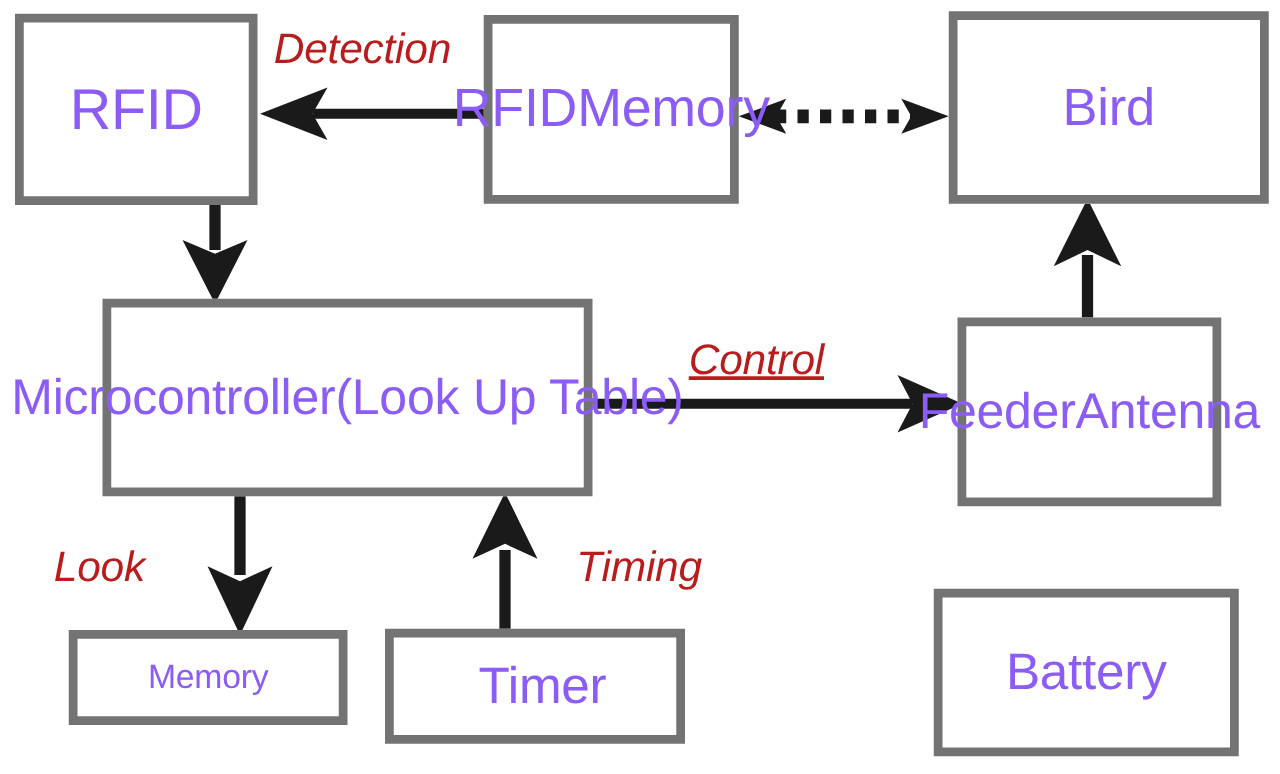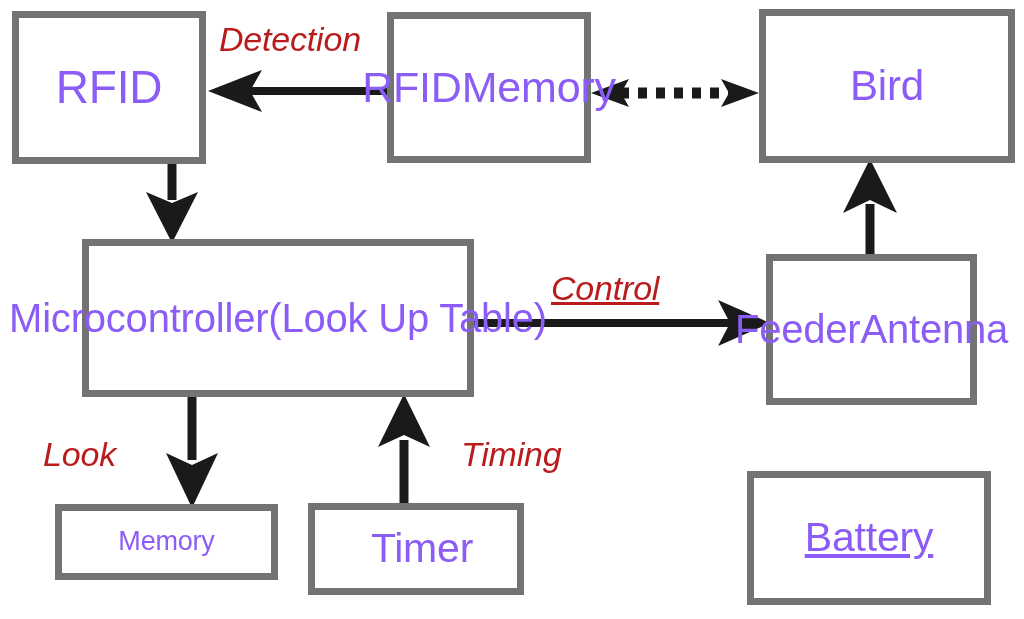--- a/index.html
+++ b/index.html
@@ -118,25 +118,25 @@
 
   <div class="node-box" style="left:766px; top:254px; width:211px; height:151px; font-size:40px;">
     <span class="node-line">Feeder</span>
     <span class="node-line">Antenna</span>
   </div>
 
   <div class="node-box" style="left:55px; top:504px; width:223px; height:76px; font-size:27px;">
     <span class="node-line">Memory</span>
   </div>
 
-  <div class="node-box" style="left:308px; top:503px; width:216px; height:92px; font-size:41px;padding-left:12px;">
+  <div class="node-box" style="left:308px; top:503px; width:240px; height:92px; font-size:41px;padding-left:12px;">
     <span class="node-line">Timer</span>
   </div>
 
-  <div class="node-box" style="left:747px; top:471px; width:244px; height:134px; font-size:41px;text-decoration:underline;">
+  <div class="node-box" style="left:747px; top:471px; width:244px; height:134px; font-size:41px;">
     <span class="node-line">Battery</span>
   </div>
 
   <div class="edge-label" style="left:219px; top:20px; font-size:34px;">Detection</div>
 
 
 
   <div class="edge-label" style="left:551px; top:269px; font-size:34px;text-decoration:underline;">Control</div>
 
   <div class="edge-label" style="left:43px; top:435px; font-size:34px;">Look</div>

